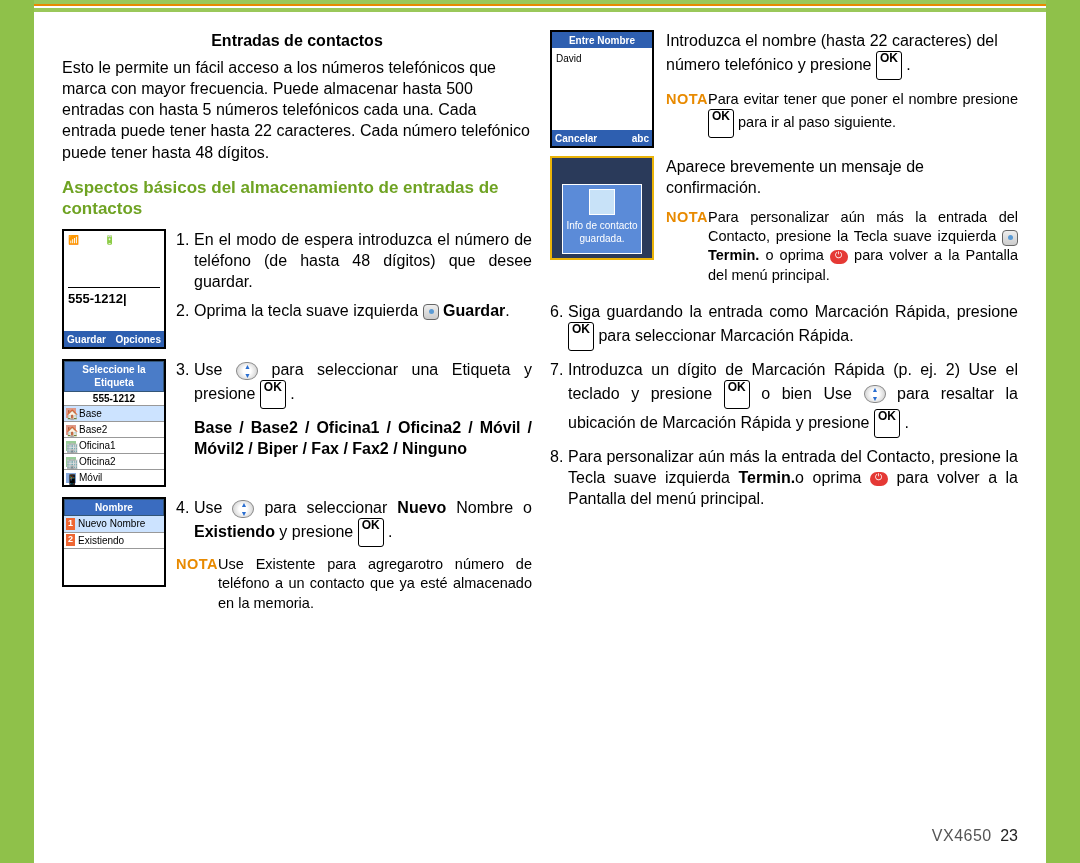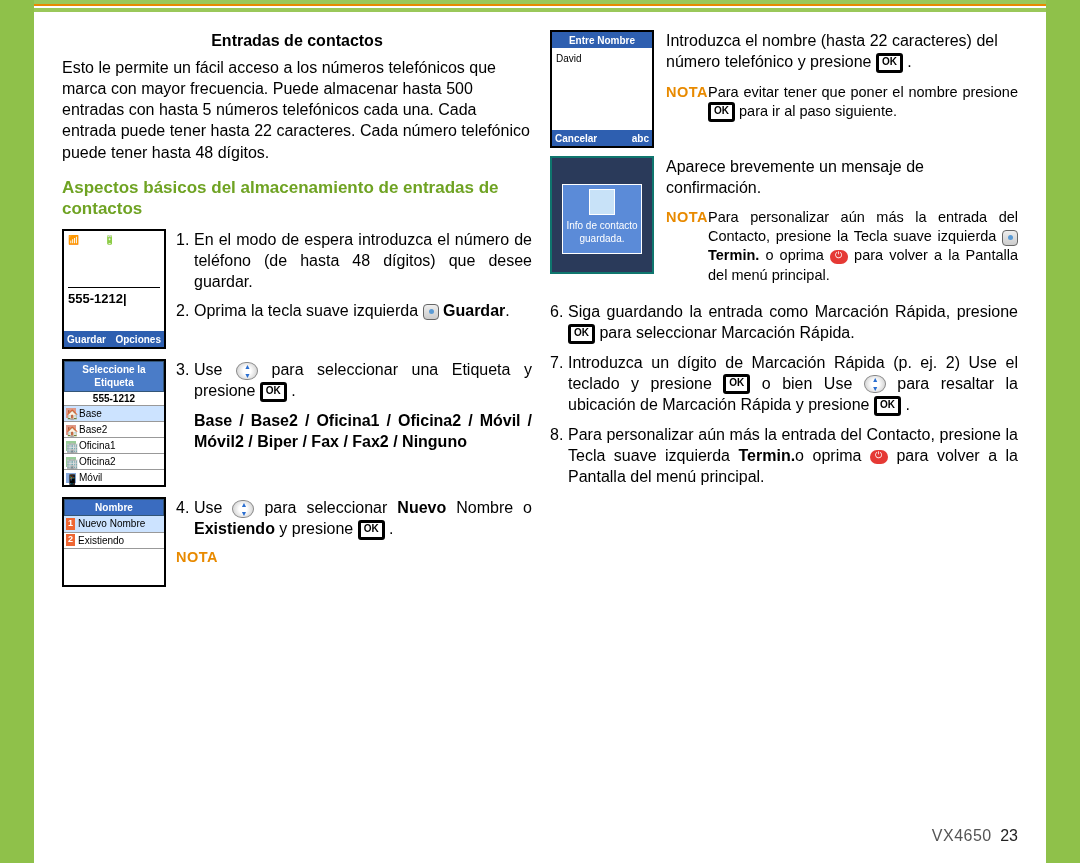--- a/index.html
+++ b/index.html
@@ -107,28 +107,28 @@
   .ol {
     list-style: none;
     flex: 1;
   }
   .ol li { display:flex; margin-bottom:8px; text-align:justify; }
   .ol .n { flex:0 0 18px; }
   .ol .t { flex:1; }
   .bold { font-weight: bold; }
   .icon-ok {
     display: inline-block;
-    border: 3px solid #000000;
+    border: 1px solid #000000;
     border-radius: 3px;
-    font-size: 10px;
+    font-size: 12px;
     padding: 0 3px;
     font-weight: bold;
     vertical-align: middle;
     line-height: 12px;
-    height: 20px;
+    height: 29px;
   }
   .icon-soft {
     display:inline-block;
     width:16px; height:16px;
     border:1px solid #666; border-radius:4px;
     background: linear-gradient(#eee,#ccc);
     vertical-align:middle;
     position:relative;
   }
   .icon-soft::after{
@@ -154,22 +154,22 @@
     position:relative;
   }
   .icon-red::after{content:"⏻"; color:#fff; font-size:9px; position:absolute; left:5px; top:0;}
   .nota-label { color:#E88A00; font-weight:bold; letter-spacing:0.5px; }
   .nota-block { display:flex; margin-bottom:8px; font-size:14.5px; }
   .nota-block .txt { flex:1; text-align:justify; }
   .right-row { display:flex; gap:12px; margin-bottom:8px; }
   .right-row .ph { flex:0 0 104px; }
   .right-row .txt { flex:1; }
   .dark-phone {
-    flex:0 0 104px; height:118px;
-    background:#2A3A5A; border:2px solid #0f766e;
+    flex:0 0 104px; height:104px;
+    background:#2A3A5A; border:2px solid #eab308;
     position:relative;
   }
   .dark-phone .dlg {
     position:absolute; left:10px; top:26px; right:10px;
     background:#5B8BD8; border:1px solid #fff;
     color:#fff; font-size:10px; text-align:center;
     padding:4px 3px 8px 3px;
   }
   .dark-phone .disk{
     width:26px;height:26px;margin:0 auto 4px auto;
@@ -276,20 +276,21 @@
         </div>
         <div style="flex:1;">
           <ol class="ol">
             <li>
                 <span class="n">4.</span>
                 <span class="t"><span>Use </span><span class="icon-nav"></span><span> para seleccionar </span><span class="bold">Nuevo</span><span> Nombre o </span><span class="bold">Existiendo</span><span> y presione </span><span class="icon-ok">OK</span> .</span>
               </li>
           </ol>
           <div class="nota-block" style="margin-top:6px;">
             <span class="nota-label">NOTA</span>
+            <span class="txt">Use Existente para agregarotro número de teléfono a un contacto que ya esté almacenado en la memoria.</span>
           </div>
         </div>
       </div>
     </div>
 
     <div class="col col-right">
 
       <div class="right-row">
         <div class="phone-img ph" style="height:118px;">
           <div class="bar">

